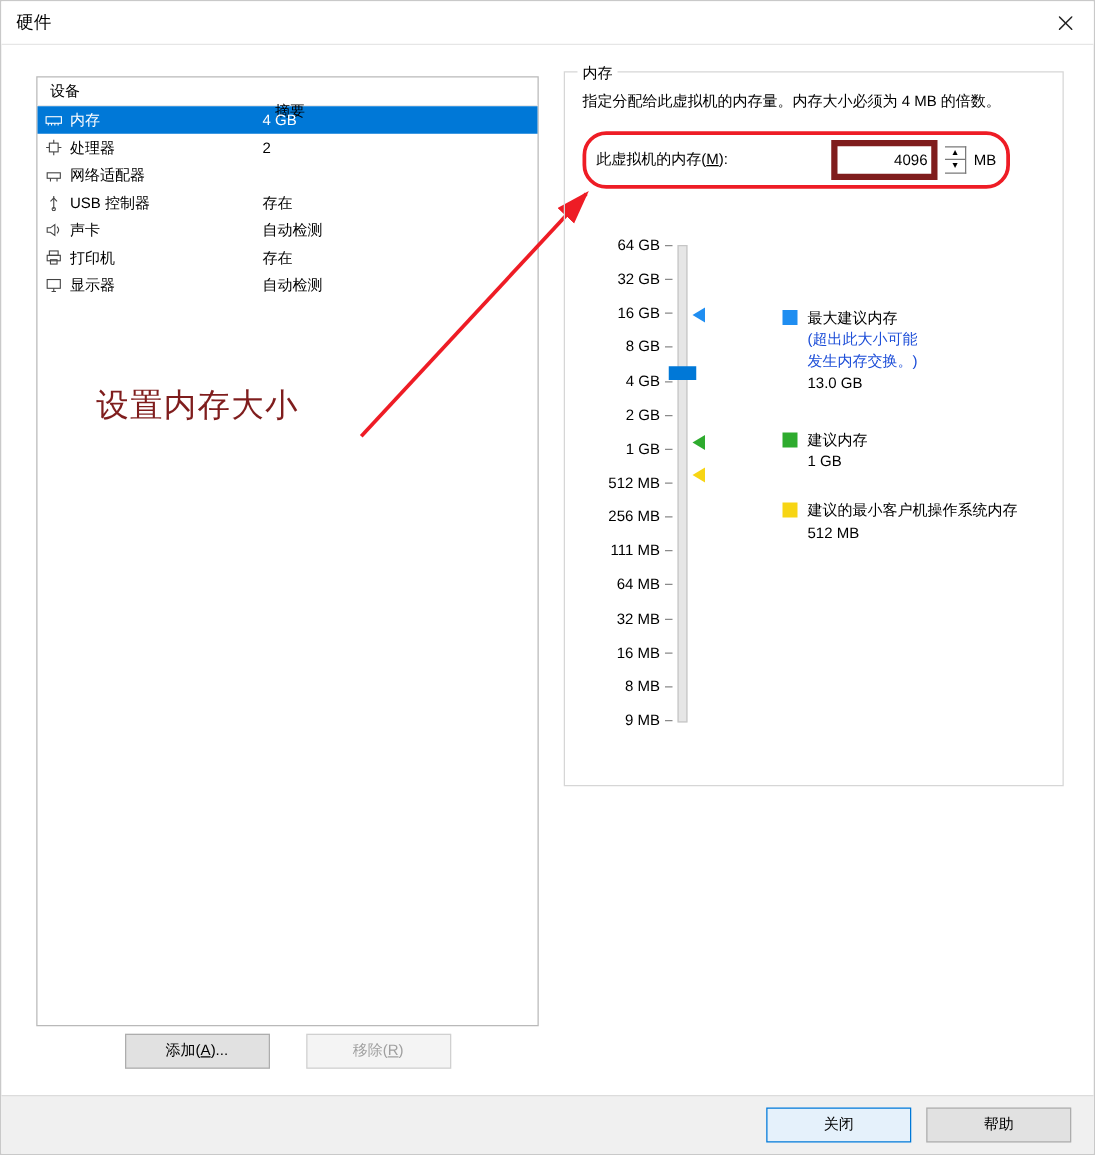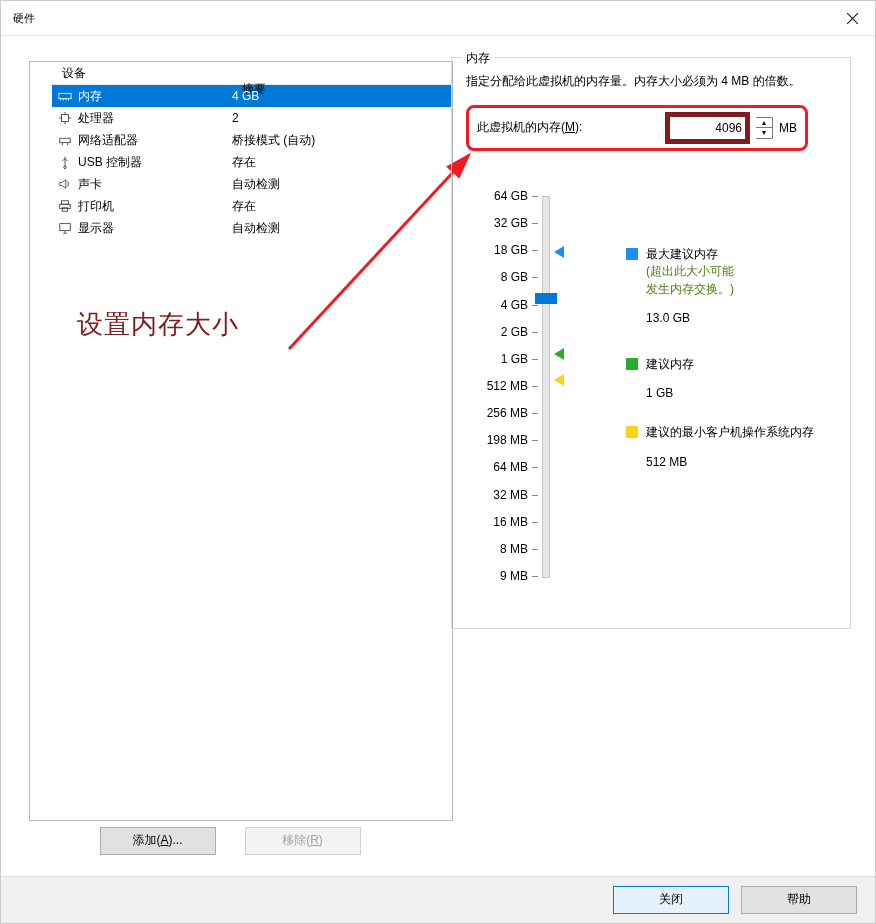--- a/index.html
+++ b/index.html
@@ -1,23 +1,23 @@
 <!DOCTYPE html>
 <html><head>
 <meta charset="utf-8">
 <style>
   html,body{margin:0;padding:0;font-family:"Microsoft YaHei","Segoe UI",Tahoma,sans-serif;font-size:12px;background:#f0f0f0;color:#000;}
   .window{width:876px;height:924px;background:#fff;box-sizing:border-box;position:relative;border:1px solid #c9c9c9;overflow:hidden;}
   .titlebar{height:34px;display:flex;align-items:center;justify-content:space-between;padding:0 0 0 12px;border-bottom:1px solid #e6e6e6;background:#fff;}
-  .titlebar .title{font-size:11px;}
+  .titlebar .title{font-size:14px;}
   .titlebar .close{width:46px;height:34px;display:flex;align-items:center;justify-content:center;cursor:default;}
   .titlebar .close svg{width:11px;height:11px;stroke:#222;stroke-width:1.2;}
 
   
-  .left-panel{position:absolute;top:60px;left:28px;width:400px;height:758px;border:1px solid #b9b9b9;background:#fff;padding-left:22px;}
+  .left-panel{position:absolute;top:60px;left:28px;width:400px;height:758px;border:1px solid #b9b9b9;background:#fff;}
   .list-header{display:flex;height:22px;align-items:center;border-bottom:1px solid #e9e9e9;font-size:12px;}
   .list-header .col-device{width:176px;padding-left:10px;}
   .list-header .col-summary{flex:1;padding-left:4px;margin-top:33px;}
   .rows{}
   .row{display:flex;height:22px;align-items:center;font-size:12px;}
   .row.selected{background:#0078d7;color:#fff;}
   .row .ico{width:26px;display:flex;align-items:center;justify-content:center;}
   .row .ico svg{width:14px;height:14px;}
   .row .dev{width:150px}
   .row .sum{flex:1;padding-left:4px;white-space:nowrap;overflow:hidden;text-overflow:ellipsis;}
@@ -31,21 +31,21 @@
 
   
   .annotation{position:absolute;left:76px;top:306px;color:#7f1d1d;font-size:26px;font-weight:500;letter-spacing:1px;}
   .arrow-svg{position:absolute;left:280px;top:130px;pointer-events:none;}
 
   
   .groupbox{position:absolute;left:450px;top:56px;width:398px;height:570px;border:1px solid #d6d6d6;}
   .groupbox .legend{position:absolute;top:-8px;left:10px;background:#fff;padding:0 4px;font-size:12px;}
   .gb-inner{padding:14px 14px 10px 14px;}
   .desc{font-size:12px;line-height:1.55;}
-  .mem-input-row{margin-top:14px;display:flex;align-items:center;gap:22px;border:3px solid #ee1c25;border-radius:8px;padding:4px 8px;width:calc(100% - 28px);box-sizing:border-box;}
+  .mem-input-row{margin-top:14px;display:flex;align-items:center;gap:22px;border:3px solid #ee1c25;border-radius:19px;padding:4px 8px;width:calc(100% - 28px);box-sizing:border-box;}
   .mem-input-row label{font-size:12px;}
   .mem-input-row .spinwrap{margin-left:auto;display:flex;align-items:center;gap:6px;}
   .mem-inp{width:70px;height:20px;border:5px solid #7f1d1d;font-size:12px;text-align:right;padding-right:3px;}
   .spin{width:16px;height:20px;border:1px solid #7a7a7a;border-left:none;display:flex;flex-direction:column;}
   .spin div{flex:1;display:flex;align-items:center;justify-content:center;font-size:7px;border-bottom:1px solid #7a7a7a;cursor:default;}
   .spin div:last-child{border-bottom:none;}
 
   
   .slider-wrap{position:absolute;top:130px;left:18px;right:14px;bottom:12px;text-decoration:underline;}
   .ticks{position:absolute;left:0;top:0;width:58px;}
@@ -58,22 +58,22 @@
   .marker.right.blue{border-right:10px solid #1f8ef1;}
   .marker.right.green{border-right:10px solid #2eab2e;}
   .marker.right.yellow{border-right:10px solid #f7d514;}
   .legend-items{position:absolute;left:156px;top:0;}
   .li{display:flex;gap:8px;margin-bottom:6px;font-size:12px;align-items:flex-start;}
   .swatch{width:12px;height:12px;margin-top:2px;flex:none;}
   .sw-blue{background:#1f8ef1;}
   .sw-green{background:#2eab2e;}
   .sw-yellow{background:#f7d514;}
   .li .txt{max-width:180px;line-height:1.45;}
-  .li .sub{display:block;color:#4d7c0f;}
-  .li .val{margin-top:12px;}
+  .li .sub{display:block;color:#1d4ed8;}
+  .li .val{margin-top:0;}
 
   
   .footer{position:absolute;left:0;right:0;bottom:0;height:46px;border-top:1px solid #dcdcdc;background:#f0f0f0;display:flex;align-items:center;justify-content:flex-end;gap:12px;padding-right:18px;}
   .footer .btn.close-btn{border:1px solid #0078d7;background:#e5f1fb;}
 
   u.acc{text-decoration:underline;}
 </style>
 </head>
 <body>
 
@@ -123,21 +123,20 @@
         </div>
         <div class="row">
           <span class="ico">
             <svg viewBox="0 0 16 16" fill="none" stroke="currentColor">
               <rect x="2" y="6" width="12" height="5"></rect>
               <line x1="5" y1="11" x2="5" y2="14"></line>
               <line x1="11" y1="11" x2="11" y2="14"></line>
             </svg>
           </span>
           <span class="dev">网络适配器</span>
-          <span class="sum">桥接模式 (自动)</span>
         </div>
         <div class="row">
           <span class="ico">
             <svg viewBox="0 0 16 16" fill="none" stroke="currentColor">
               <line x1="8" y1="2" x2="8" y2="14"></line>
               <circle cx="8" cy="14" r="1.5"></circle>
               <polyline points="5,7 8,4 11,7"></polyline>
             </svg>
           </span>
           <span class="dev">USB 控制器</span>
@@ -207,28 +206,28 @@
               <div>▼</div>
             </div>
           <span>MB</span>
         </div>
       </div>
 
       <div class="slider-wrap">
         <div class="ticks" id="slider-ticks">
             <div class="tick" style="top: 8px;">64 GB</div>
             <div class="tick" style="top: 35.1429px;">32 GB</div>
-            <div class="tick" style="top: 62.2857px;">18 GB</div>
+            <div class="tick" style="top: 62.2857px;">16 GB</div>
             <div class="tick" style="top: 89.4286px;">8 GB</div>
             <div class="tick" style="top: 116.571px;">4 GB</div>
             <div class="tick" style="top: 143.714px;">2 GB</div>
             <div class="tick" style="top: 170.857px;">1 GB</div>
             <div class="tick" style="top: 198px;">512 MB</div>
             <div class="tick" style="top: 225.143px;">256 MB</div>
-            <div class="tick" style="top: 252.286px;">198 MB</div>
+            <div class="tick" style="top: 252.286px;">111 MB</div>
             <div class="tick" style="top: 279.429px;">64 MB</div>
             <div class="tick" style="top: 306.571px;">32 MB</div>
             <div class="tick" style="top: 333.714px;">16 MB</div>
             <div class="tick" style="top: 360.857px;">8 MB</div>
             <div class="tick" style="top: 388px;">9 MB</div>
           </div>
         <div id="tickmarks">
             <div class="tickmark" style="top: 8px;"></div>
             <div class="tickmark" style="top: 35.1429px;"></div>
             <div class="tickmark" style="top: 62.2857px;"></div>

